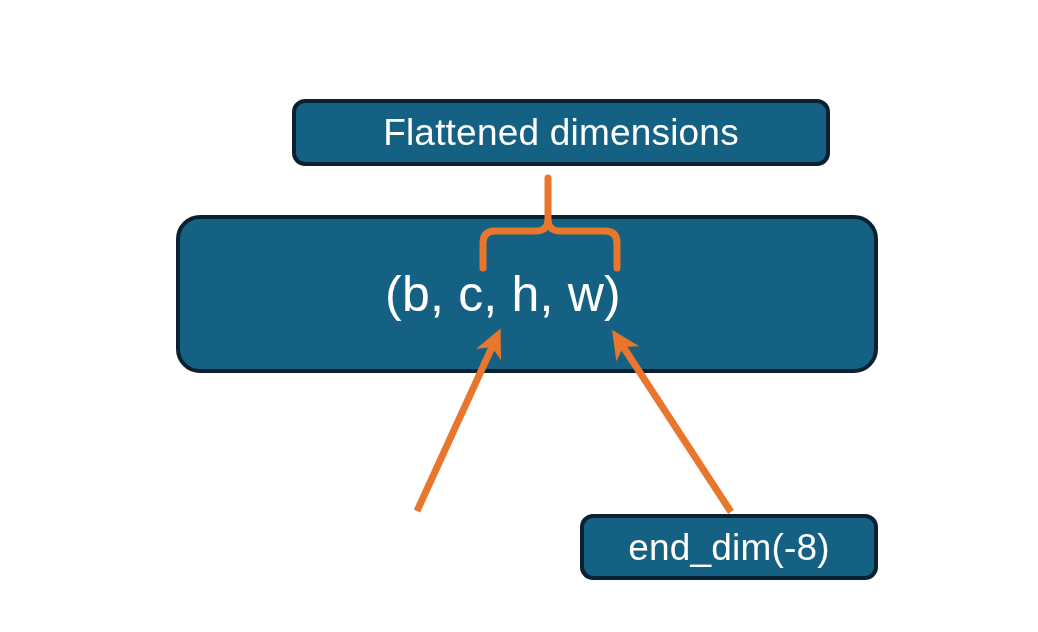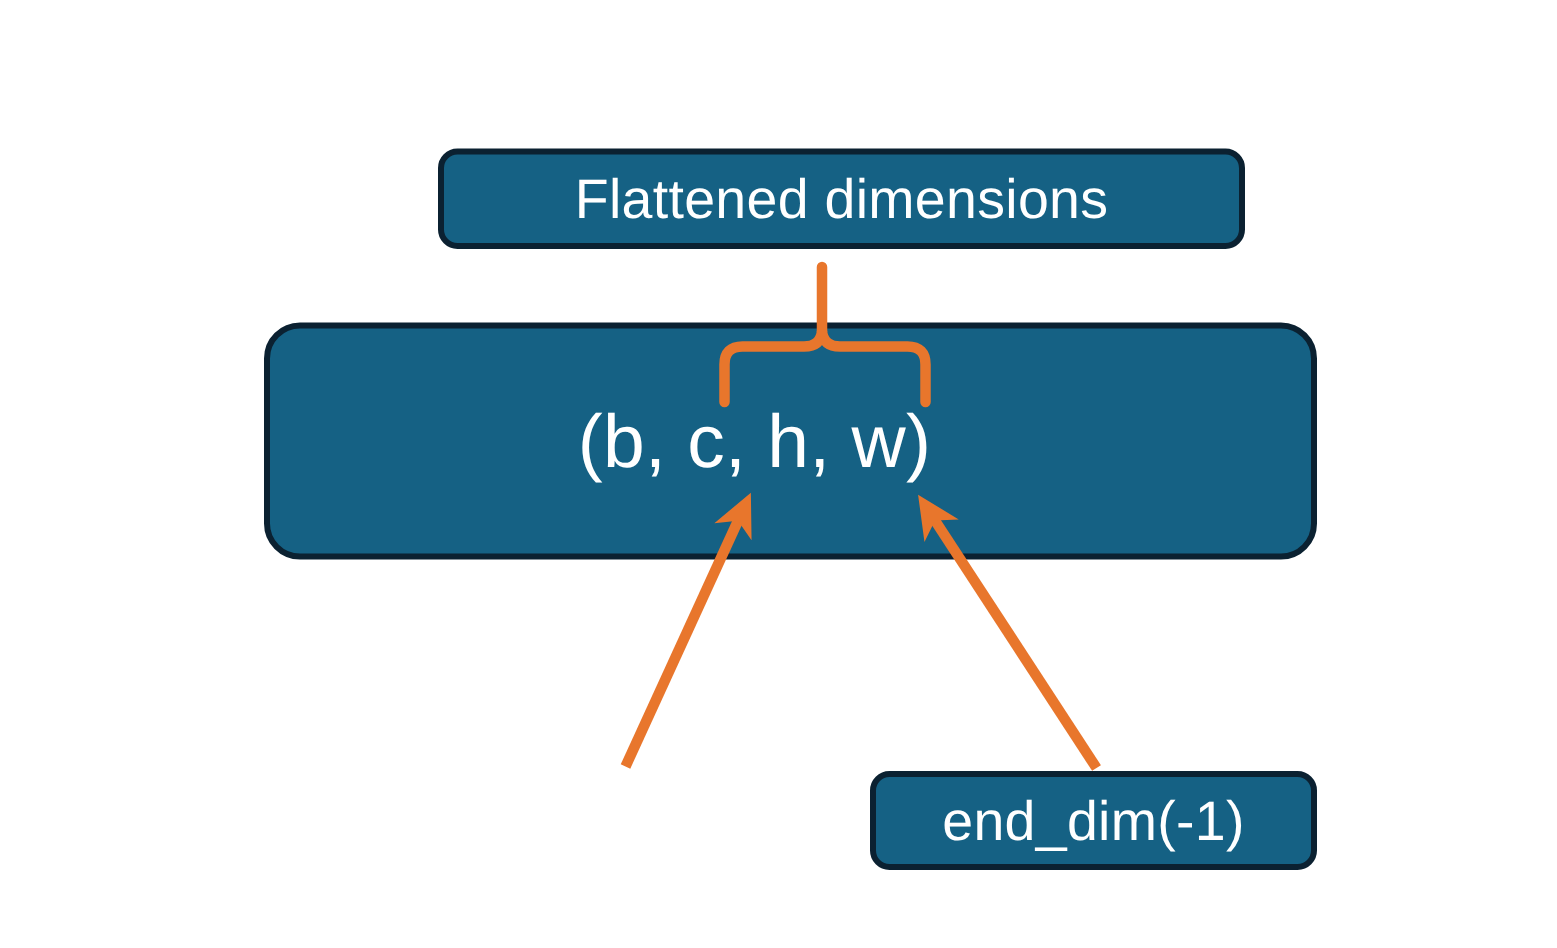--- a/index.html
+++ b/index.html
@@ -129,16 +129,16 @@
   <div class="node" id="node-shape">
     <span class="node-label">(b, c, h, w)</span>
   </div>
 
   <div class="node" id="node-flattened">
     <span class="node-label">Flattened dimensions</span>
   </div>
 
 
   <div class="node" id="node-end-dim">
-    <span class="node-label">end_dim(-1)</span>
+    <span class="node-label">end_dim(-8)</span>
   </div>
 
 </div>
 
 </body></html>

